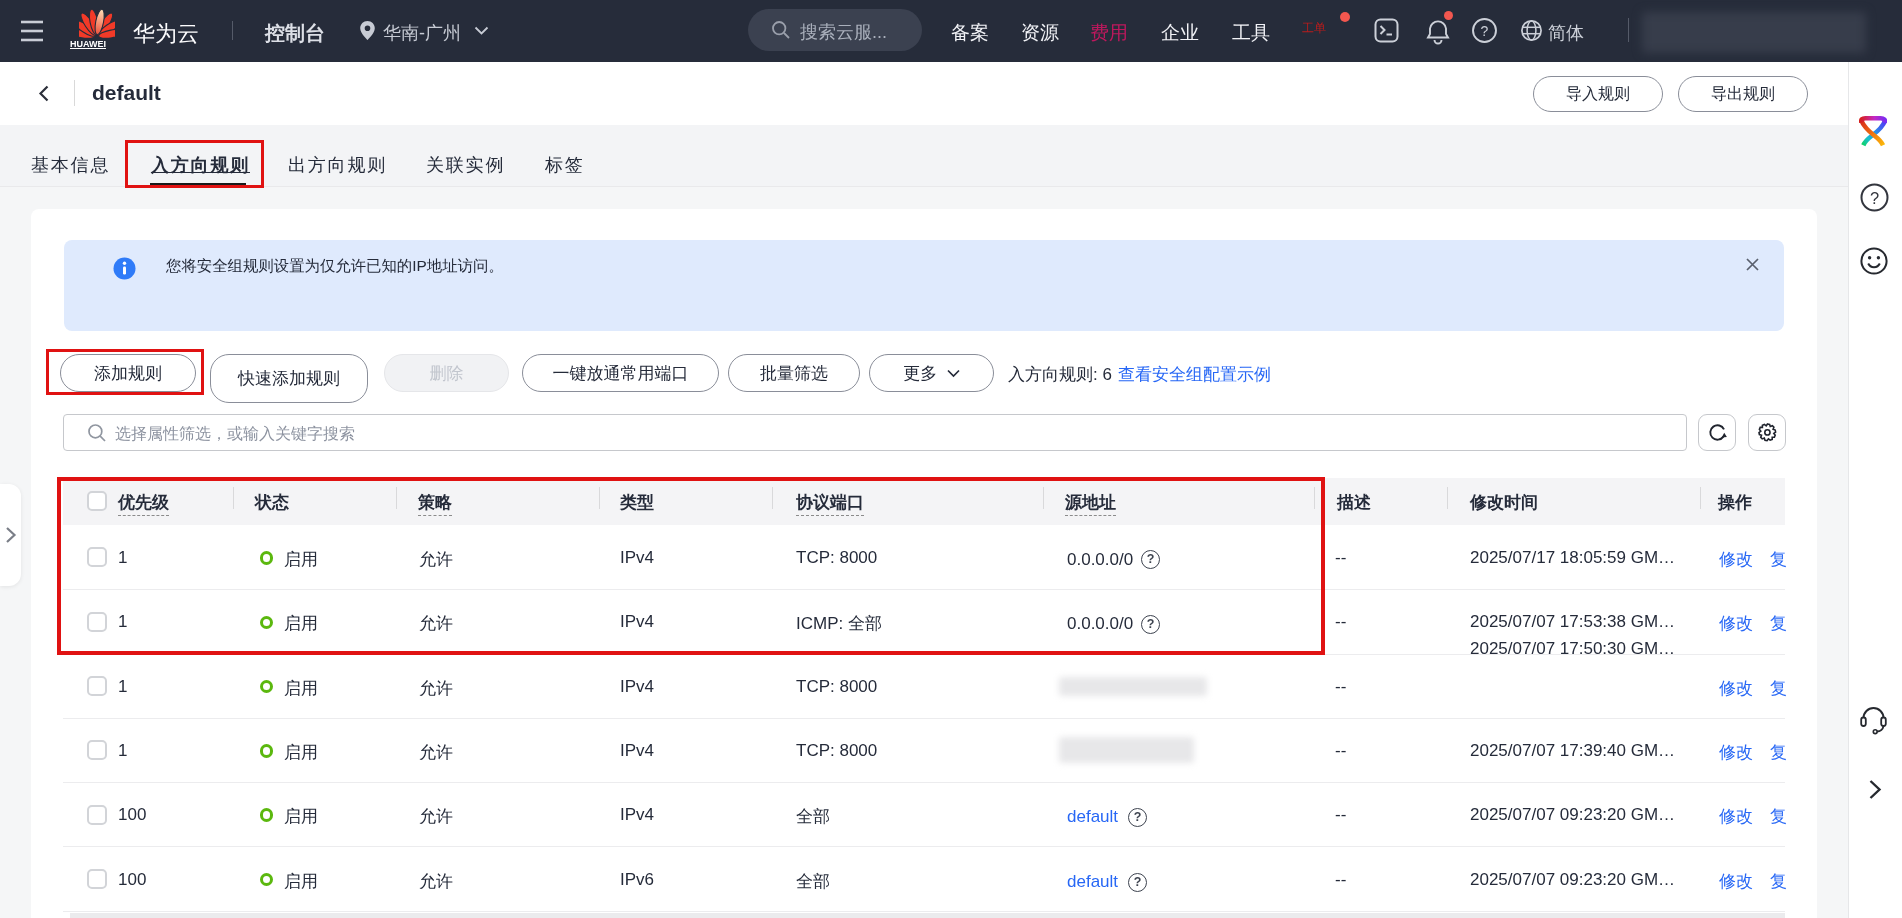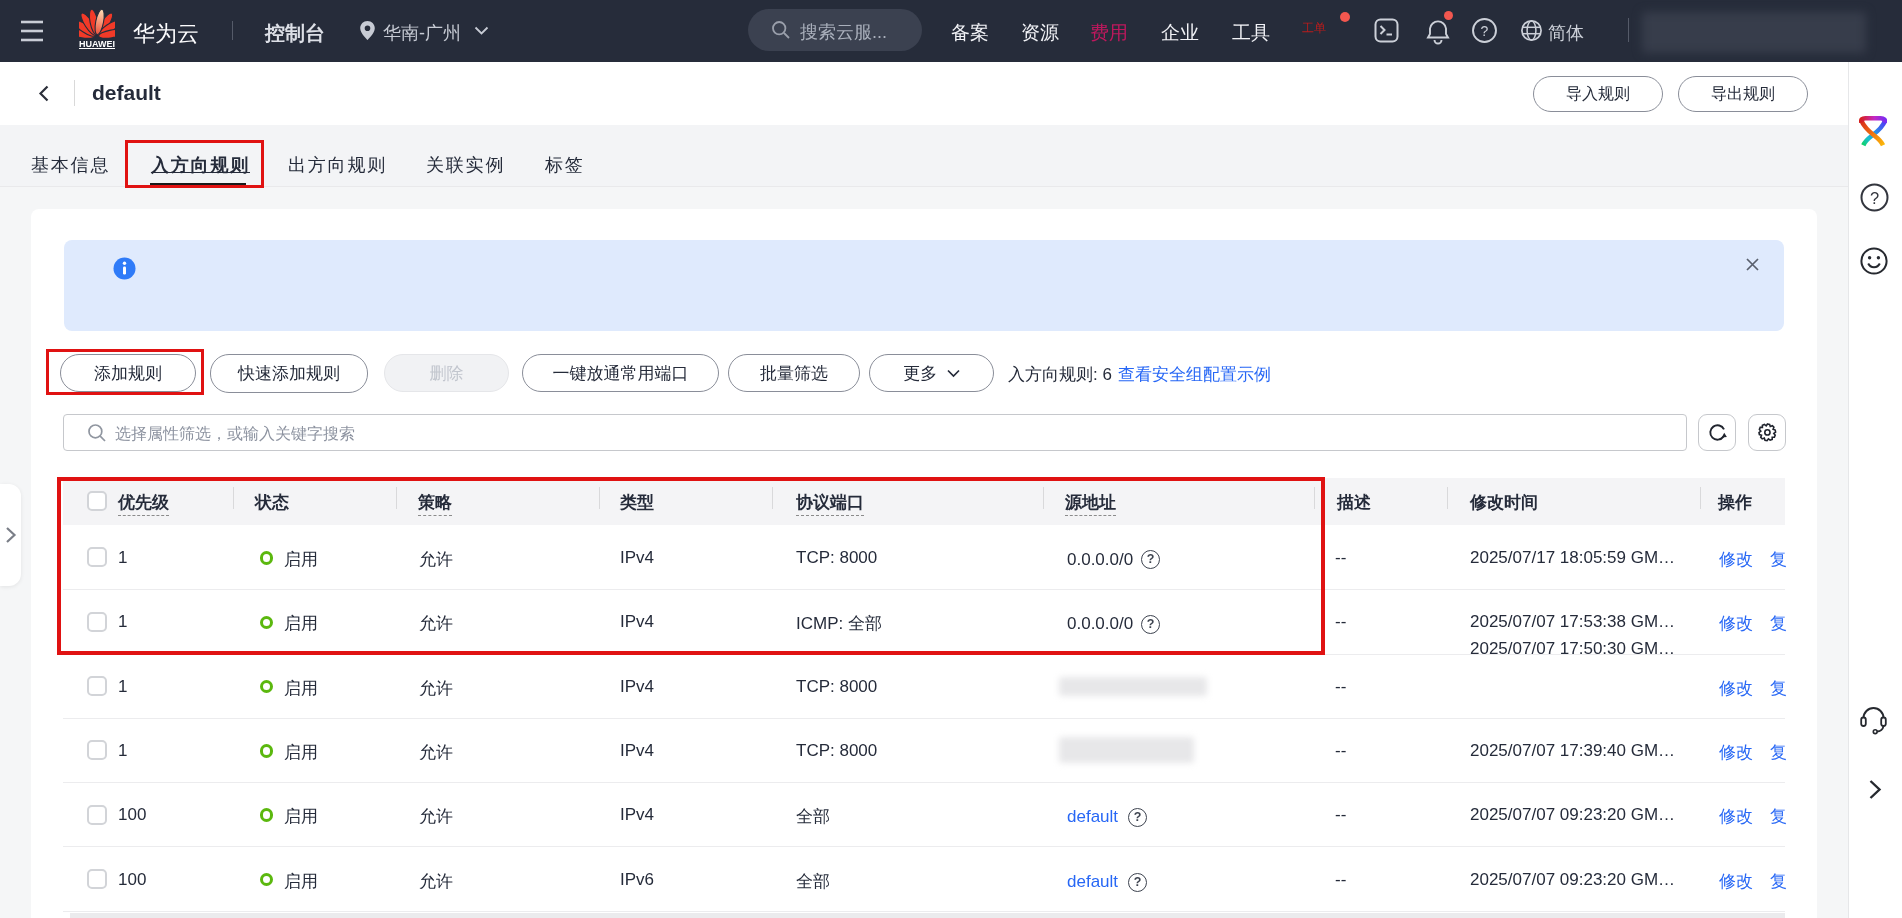--- a/index.html
+++ b/index.html
@@ -40,21 +40,21 @@
     <ellipse cx="0" cy="-14.8" rx="3.9" ry="13" transform="translate(17.8,29.5) rotate(-80)"></ellipse>
     <ellipse cx="0" cy="-14.8" rx="3.9" ry="13" transform="translate(17.8,29.5) rotate(-56)"></ellipse>
     <ellipse cx="0" cy="-14.8" rx="3.9" ry="13" transform="translate(17.8,29.5) rotate(-33)"></ellipse>
     <ellipse cx="0" cy="-14.8" rx="3.9" ry="13" transform="translate(17.8,29.5) rotate(-11)"></ellipse>
     <ellipse cx="0" cy="-14.8" rx="3.9" ry="13" transform="translate(17.8,29.5) rotate(33)"></ellipse>
     <ellipse cx="0" cy="-14.8" rx="3.9" ry="13" transform="translate(17.8,29.5) rotate(56)"></ellipse>
     <ellipse cx="0" cy="-14.8" rx="3.9" ry="13" transform="translate(17.8,29.5) rotate(80)"></ellipse>
   </g>
   <ellipse cx="0" cy="-14.8" rx="3.9" ry="13" transform="translate(17.8,29.5) rotate(11)" fill="url(#hlite)" stroke="#262c3a" stroke-width="1.1"></ellipse>
 </svg>
-<div class="abs" style="left:70px;top:39px;width:54px;text-align:center;font-size:9px;font-weight:bold;color:#fff;letter-spacing:0;text-decoration:underline;">HUAWEI</div>
+<div class="abs" style="left:70px;top:39px;width:54px;font-size:9px;font-weight:bold;color:#fff;letter-spacing:0;text-decoration:underline;">HUAWEI</div>
 
 <div class="abs" style="left:133px;top:19px;font-size:22px;color:#fdfdfe;">华为云</div>
 <div class="abs" style="left:232px;top:21px;width:1px;height:19px;background:#555b69;"></div>
 <div class="abs" style="left:265px;top:20px;font-size:20px;font-weight:bold;color:#dcdfe6;">控制台</div>
 
 <svg class="abs" style="left:359px;top:20px;" width="17" height="21" viewBox="0 0 17 21">
   <path d="M8.5 1 C4.4 1 1.2 4.2 1.2 8.3 C1.2 13.5 8.5 20 8.5 20 C8.5 20 15.8 13.5 15.8 8.3 C15.8 4.2 12.6 1 8.5 1 Z M8.5 11 A2.8 2.8 0 1 1 8.5 5.4 A2.8 2.8 0 0 1 8.5 11 Z" fill="#c7cbd4"></path>
 </svg>
 <div class="abs" style="left:383px;top:21px;font-size:18px;color:#c7cbd4;">华南-广州</div>
 <svg class="abs" style="left:474px;top:26px;" width="15" height="10" viewBox="0 0 15 10">
@@ -124,27 +124,28 @@
 
 <div class="abs" id="card" style="left:31px;top:209px;width:1786px;height:760px;background:#fff;border-radius:8px;"></div>
 
 <div class="abs" style="left:64px;top:240px;width:1720px;height:91px;background:#dfeafd;border-radius:8px;"></div>
 <svg class="abs" style="left:113px;top:257px;" width="23" height="23" viewBox="0 0 23 23">
   <circle cx="11.5" cy="11.5" r="11" fill="#2f7bf8"></circle>
   <rect x="10" y="9.5" width="3" height="8" rx="1.2" fill="#fff"></rect>
   <circle cx="11.5" cy="6.3" r="1.7" fill="#fff"></circle>
 </svg>
 <div class="abs" style="left:166px;top:254px;width:1600px;font-size:15.4px;line-height:24.3px;color:#252b3a;">
+  <div>您将安全组规则设置为仅允许已知的IP地址访问。</div>
 </div>
 <svg class="abs" style="left:1745px;top:257px;" width="15" height="15" viewBox="0 0 15 15">
   <path d="M2 2 L13 13 M13 2 L2 13" stroke="#595f6d" stroke-width="1.7"></path>
 </svg>
 
 <div class="abs pill" style="left:60px;top:354px;width:136px;height:38px;">添加规则</div>
-<div class="abs pill" style="left:210px;top:354px;width:158px;height:39px;">快速添加规则</div>
+<div class="abs pill" style="left:210px;top:354px;width:158px;height:49px;">快速添加规则</div>
 <div class="abs pill" style="left:384px;top:354px;width:125px;height:38px;background:#f1f2f4;border-color:#e5e6e9;color:#c2c6ce;">删除</div>
 <div class="abs pill" style="left:522px;top:354px;width:197px;height:38px;">一键放通常用端口</div>
 <div class="abs pill" style="left:728px;top:354px;width:132px;height:38px;">批量筛选</div>
 <div class="abs pill" style="left:869px;top:354px;width:125px;height:38px;">更多&nbsp;&nbsp;<svg width="13" height="9" viewBox="0 0 13 9">
       <path d="M1 1.5 L6.5 7 L12 1.5" fill="none" stroke="#252b3a" stroke-width="1.7"></path>
     </svg></div>
 <div class="abs" style="left:1008px;top:363px;font-size:17px;">入方向规则: 6</div>
 <div class="abs blue" style="left:1118px;top:363px;font-size:17px;">查看安全组配置示例</div>
 
 <div class="abs" style="left:63px;top:414px;width:1624px;height:37px;border:1px solid #c6c8cc;border-radius:4px;background:#fff;"></div>

